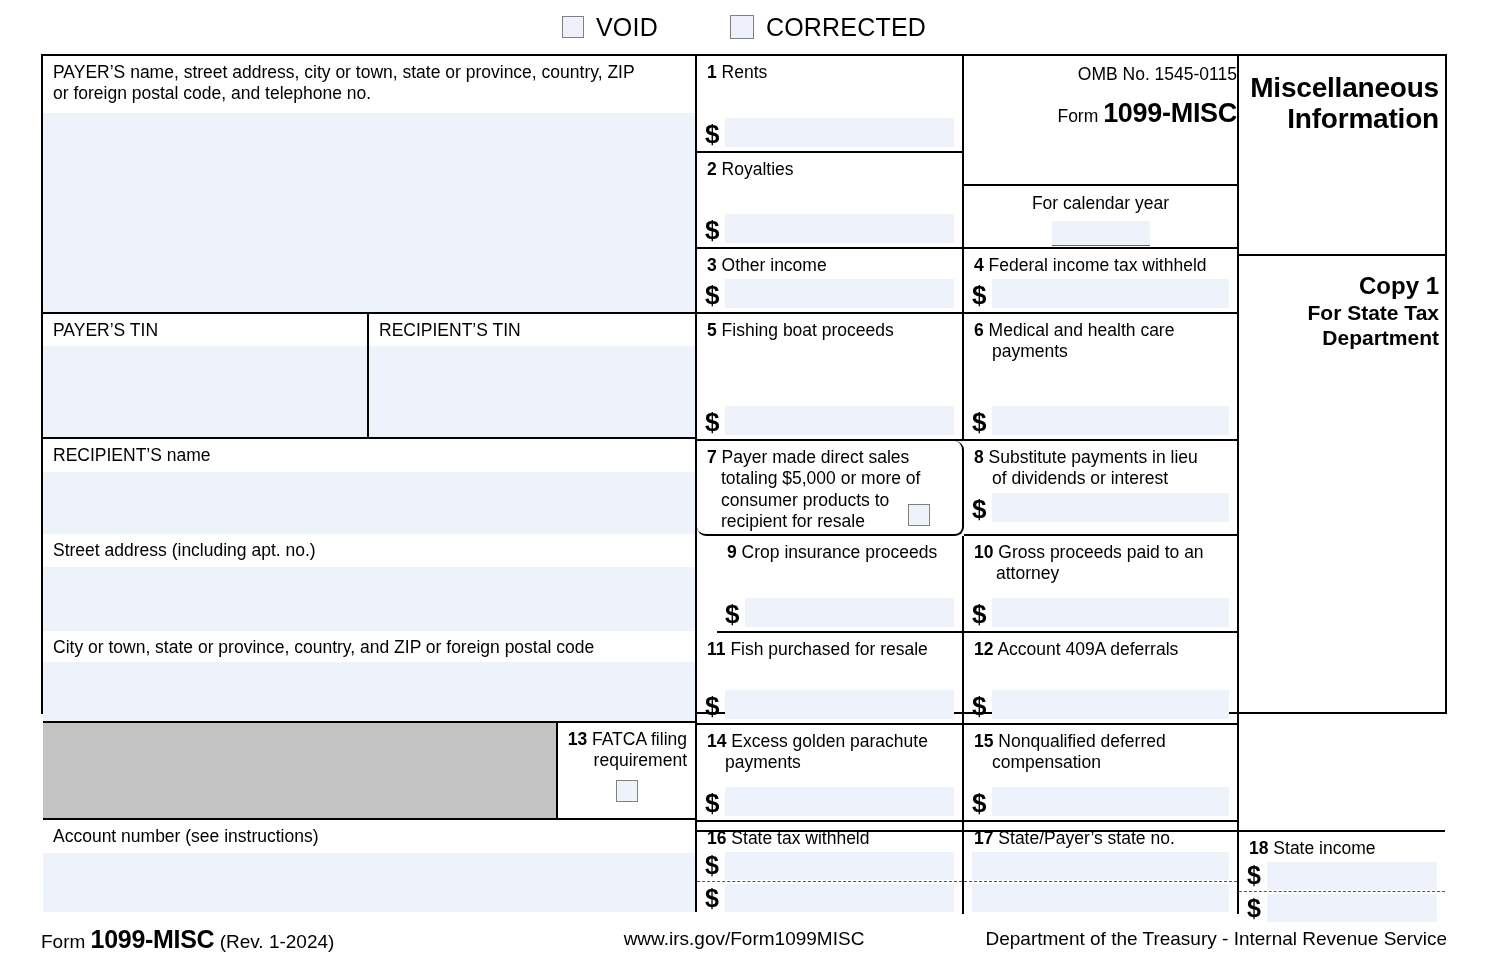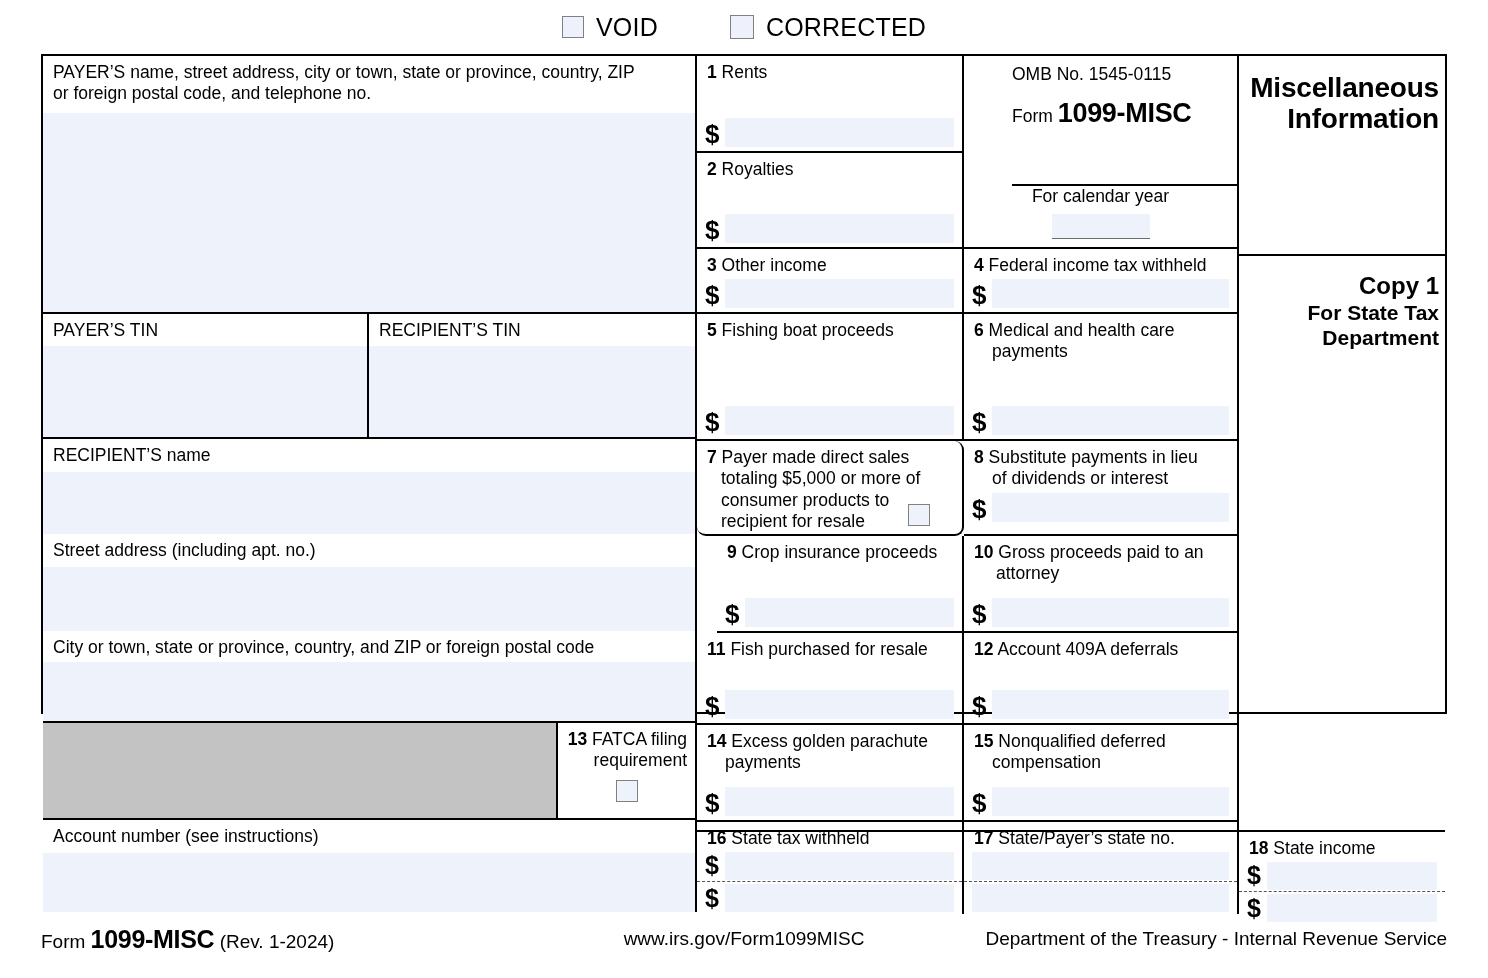--- a/index.html
+++ b/index.html
@@ -64,27 +64,27 @@
   .fatca-cell  { width: 137px; text-align: right; position: relative; }
   .row-acct    { height: 92px; border-right: 2px solid #000; position: relative; }
 
   .entry { position: absolute; left: 0; right: 0; bottom: 0; background: #eef2fb; }
 
   
   .mbox { border-bottom: 2px solid #000; border-right: 2px solid #000; position: relative;
           display: flex; flex-direction: column; justify-content: space-between; }
 
   
-  .omb-cell { border-bottom: 2px solid #000; border-right: 2px solid #000; text-align: left; margin-left: 48px; }
+  .omb-cell { border-bottom: 2px solid #000; border-right: 2px solid #000; text-align: right; }
   .omb-line { font-size: 17.5px; padding-top: 8px; }
   .form-line { font-size: 17.5px; padding-top: 13px; }
   .form-line b { font-size: 27px; letter-spacing: -0.3px; }
   .rev-line { font-size: 17.5px; padding-top: 12px; padding-bottom: 6px; }
   .cal-cell { border-bottom: 2px solid #000; border-right: 2px solid #000; text-align: center; }
-  .cal-lbl { font-size: 17.5px; }
+  .cal-lbl { font-size: 17.5px; padding-top: 7px; }
   .cal-input { width: 98px; height: 25px; margin: 7px auto 0; background: #eef2fb;
                border-bottom: 1.5px solid #6b6b6b; }
 
   
   .copy-top { height: 200px; border-bottom: 2px solid #000; padding: 16px 6px 0 0; text-align: right; }
   .copy-title { font-size: 28px; font-weight: bold; line-height: 1.12; letter-spacing: -0.2px; }
   .copy-bot { padding: 16px 6px 0 0; text-align: right; }
   .copy-h { font-size: 24px; font-weight: bold; }
   .copy-s { font-size: 21px; font-weight: bold; line-height: 1.2; }
 

